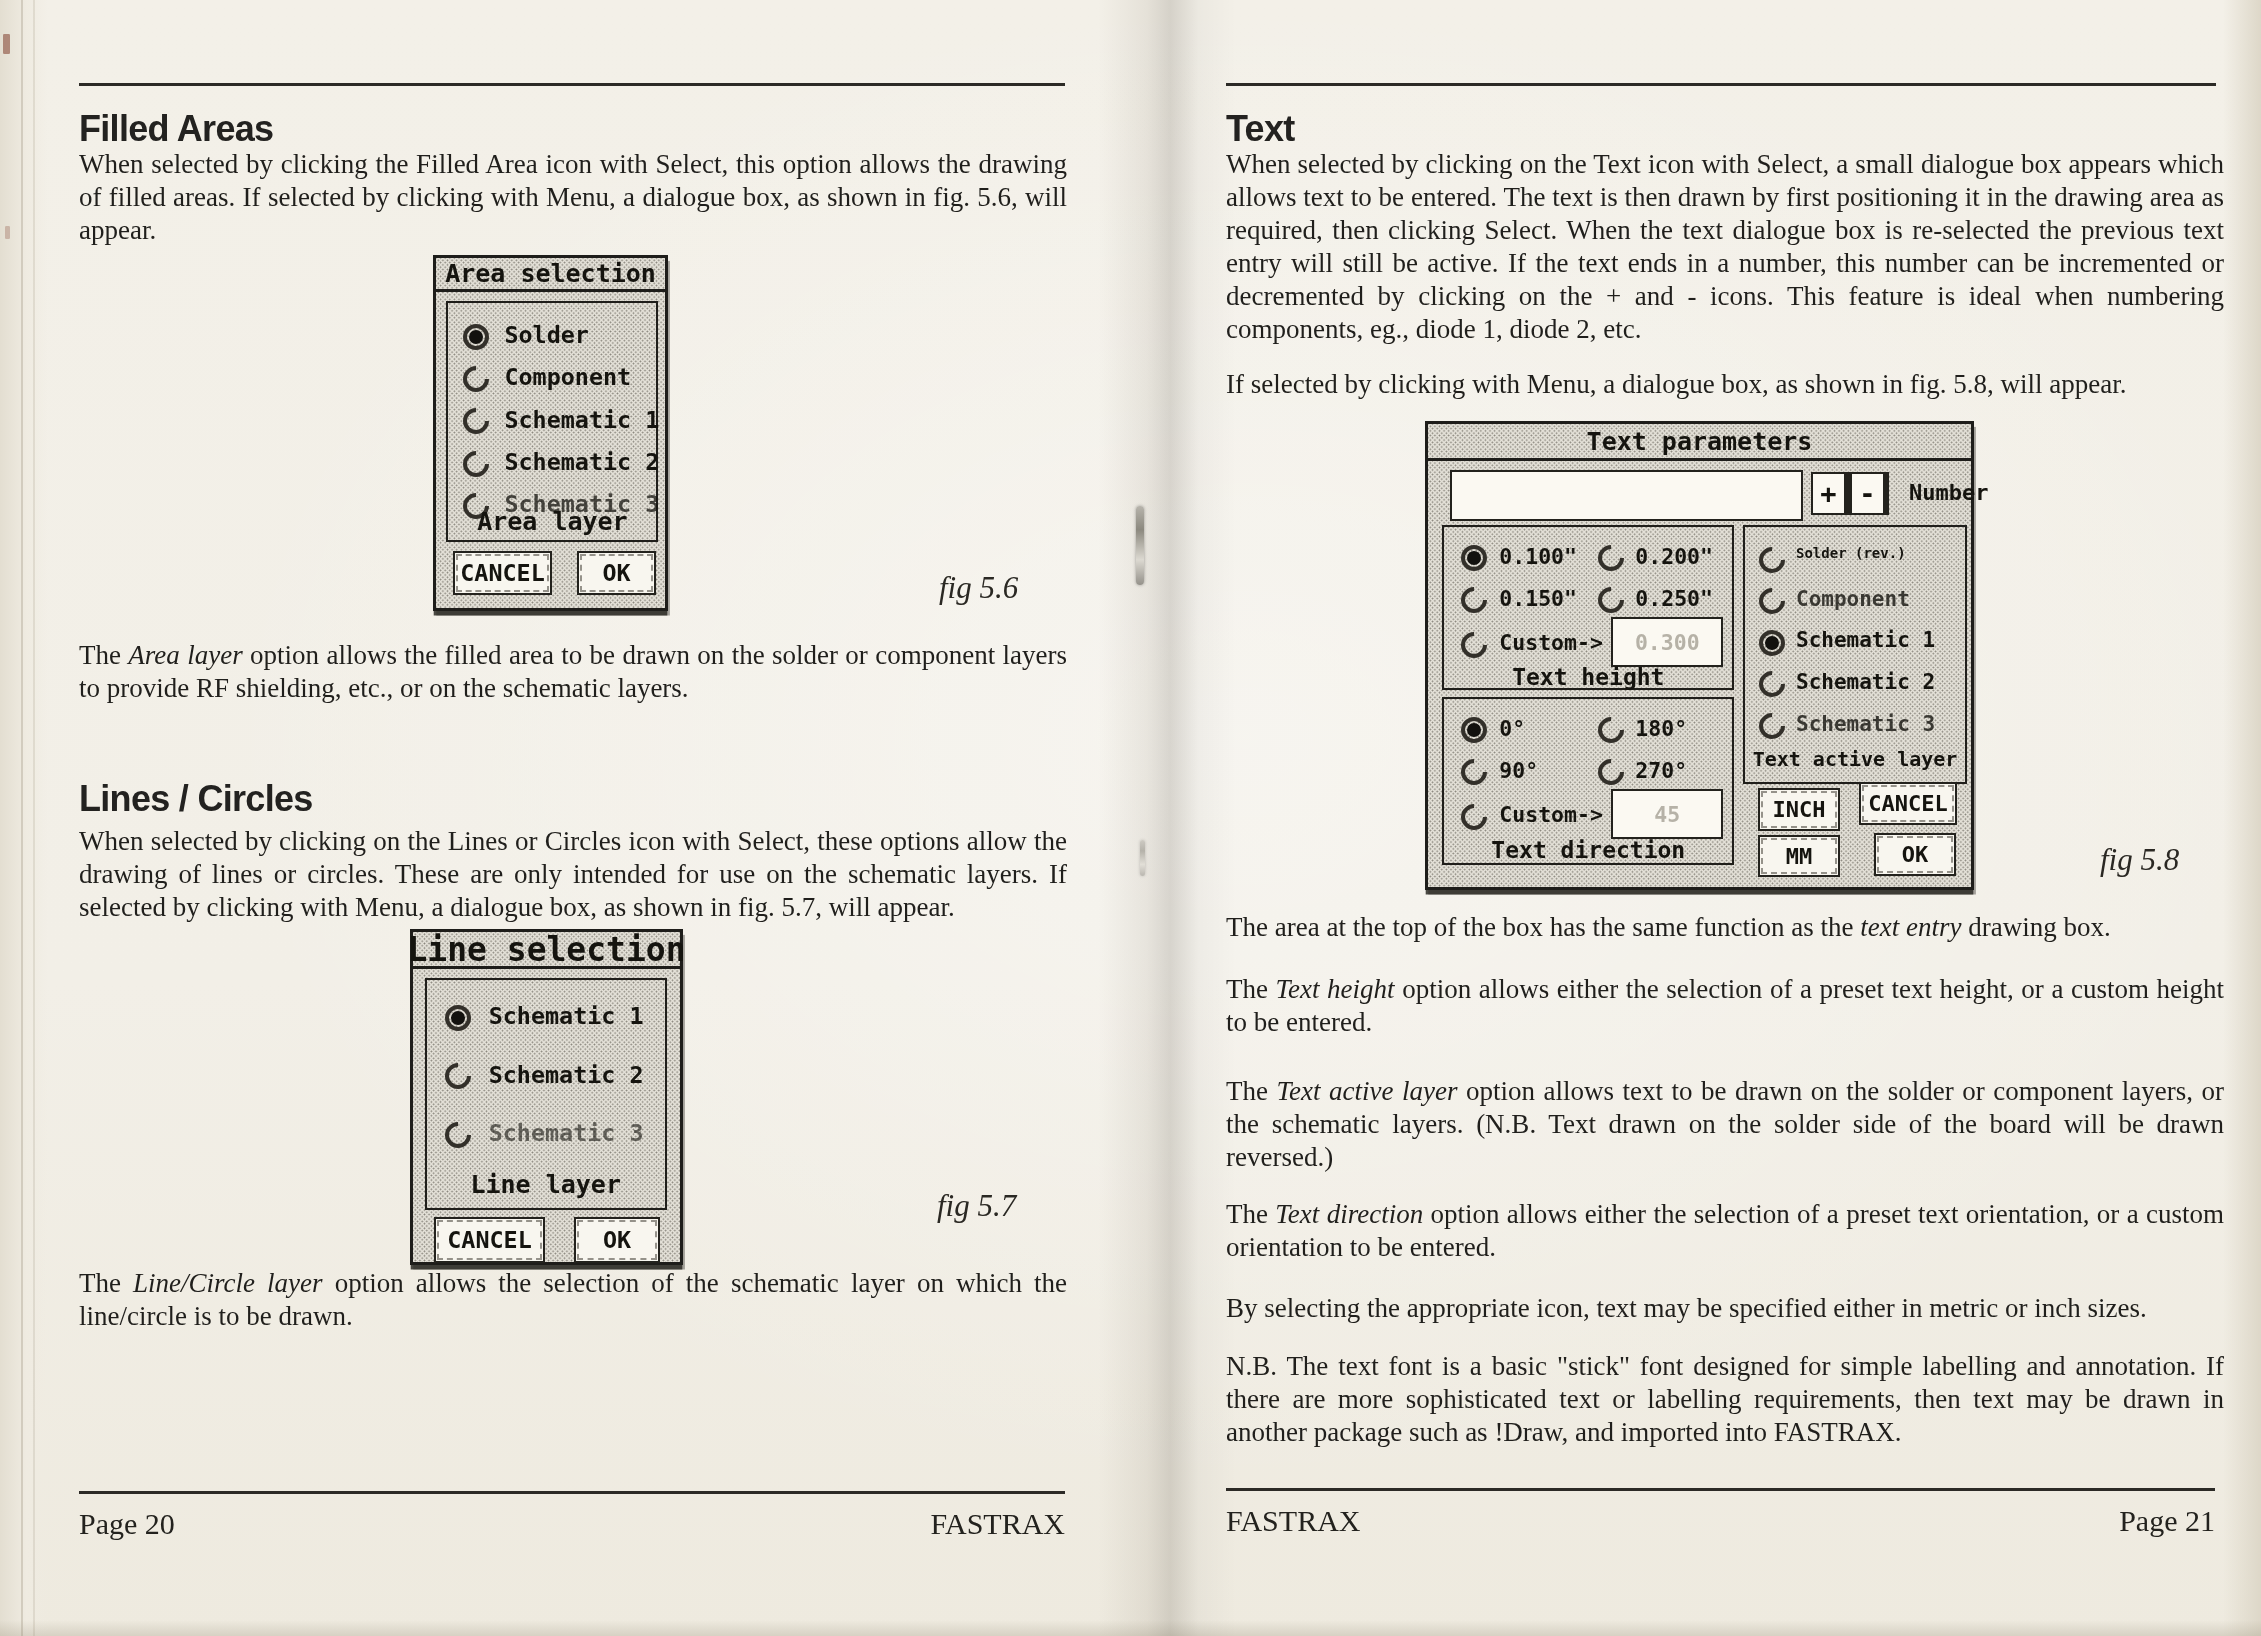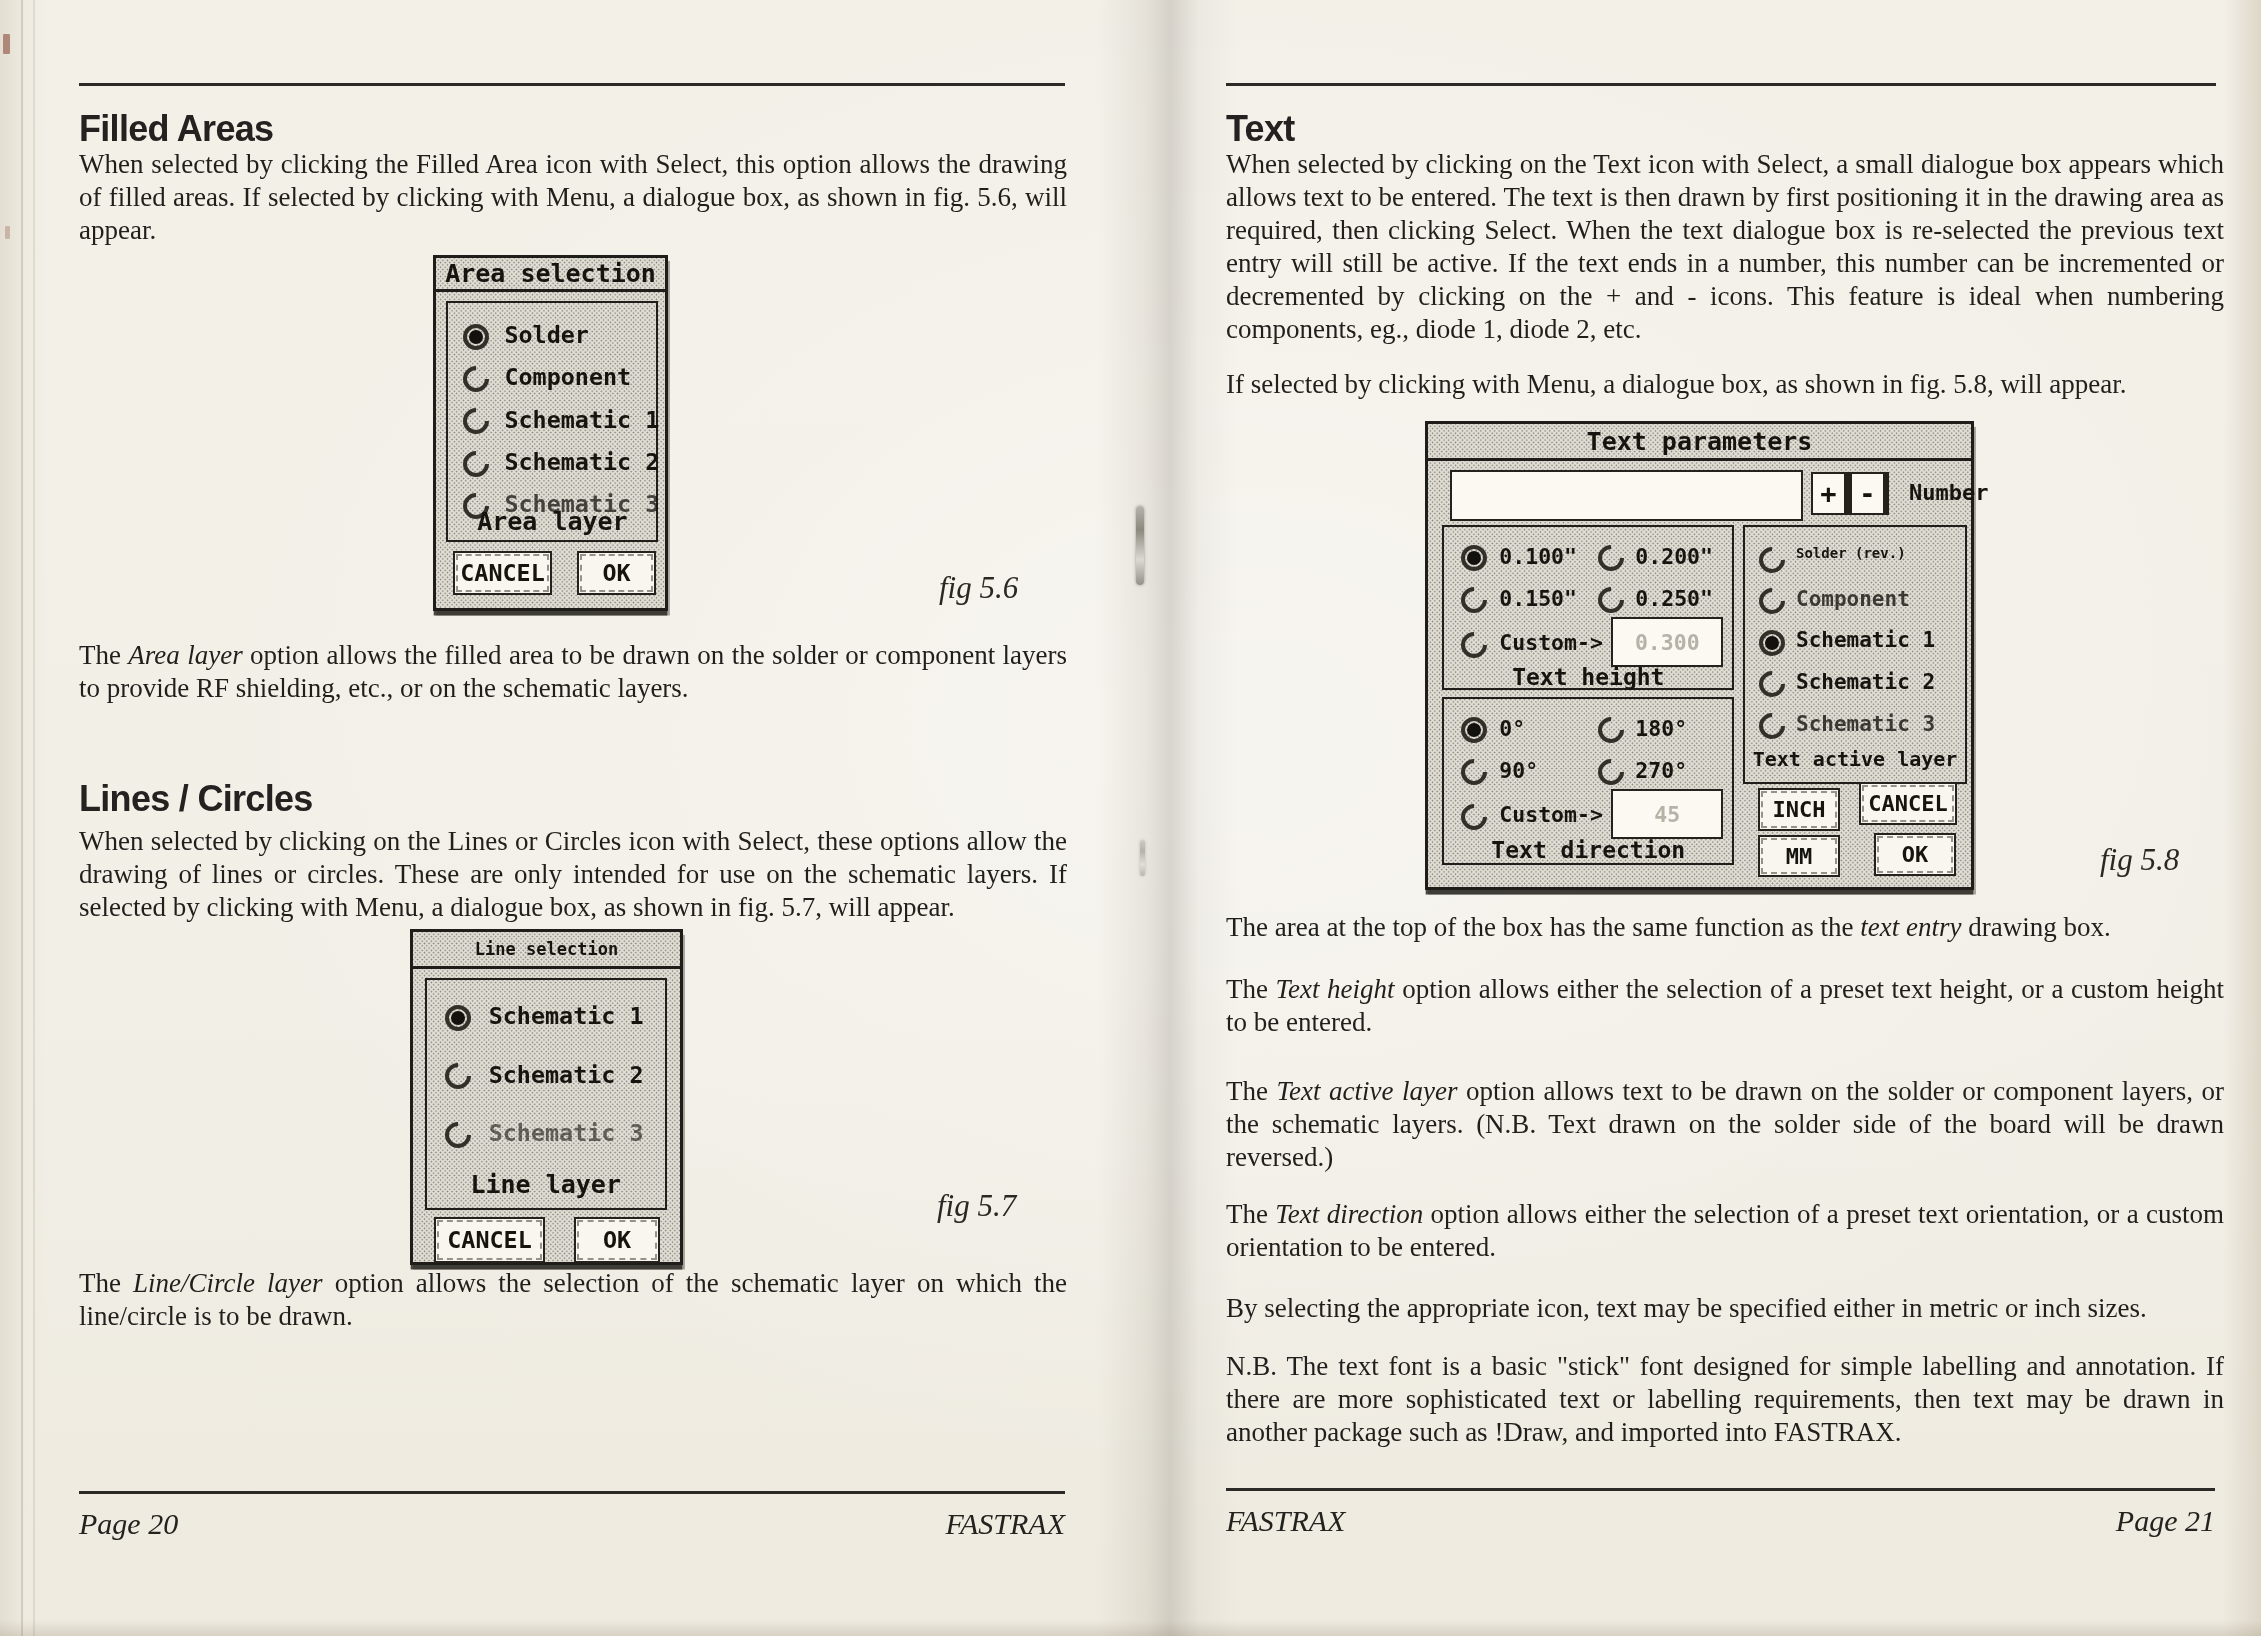--- a/index.html
+++ b/index.html
@@ -23,21 +23,21 @@
     background:linear-gradient(180deg,#b7b4ac,#8c897f 30%,#dcd9d1 68%,#94918a);
     box-shadow:0 0 3.3px rgba(0,0,0,0.35);}
   
   .rule{position:absolute;background:#2c2a26;}
   .h-sans{position:absolute;font-family:"Liberation Sans",sans-serif;font-weight:700;
     font-size:36px;color:#232220;letter-spacing:-0.7px;white-space:nowrap;}
   .body-par{position:absolute;font-size:27px;line-height:33px;color:#201f1c;
     text-align:justify;}
   .fig-label{position:absolute;font-style:italic;font-size:31px;color:#2a2823;white-space:nowrap;}
   .footer-row{position:absolute;display:flex;justify-content:space-between;
-    font-style:italic;font-size:30px;color:#23221e;}
+    font-size:30px;color:#23221e;}
   .it{font-style:italic;}
   
   .dither{background-color:#e5e2d9;
     background-image:radial-gradient(#87837a 0.7px,transparent 1.1px),
                      radial-gradient(#87837a 0.7px,transparent 1.1px);
     background-size:4.6px 4.6px;background-position:0 0,2.3px 2.3px;}
   .dither-dark{background-color:#a3a096;
     background-image:radial-gradient(#2e2c27 0.9px,transparent 1.2px),
                      radial-gradient(#2e2c27 0.9px,transparent 1.2px);
     background-size:3.9px 3.9px;background-position:0 0,2px 2px;}
@@ -116,21 +116,21 @@
     <div class="body-par" style="left:79px;top:639px;width:988px;">
       <span>The </span><span class="it">Area layer</span><span> option allows the filled area to be drawn on the solder or component layers to provide RF shielding, etc., or on the schematic layers.</span>
     </div>
 
     <div class="h-sans" style="left:79px;top:778px;">Lines / Circles</div>
 
     <div class="body-par" style="left:79px;top:825px;width:988px;">When selected by clicking on the Lines or Circles icon with Select, these options allow the drawing of lines or circles. These are only intended for use on the schematic layers. If selected by clicking with Menu, a dialogue box, as shown in fig. 5.7, will appear.</div>
 
     <div class="dlg dither" style="left:410px;top:929px;width:267px;height:330px;">
       <div class="dlg-title dither" style="height:34px;">
-        <span class="mono" style="font-size:17px;">Line selection</span>
+        <span class="mono" style="font-size:33px;">Line selection</span>
       </div>
       <div class="groupbox" style="left:11.7px;top:46px;width:238px;height:228px;">
         <span class="radio sel" style="left:18px;top:25px;"></span>
         <span class="opt-label mono" style="left:62px;top:22px;font-size:23.4px;">Schematic 1</span>
         <span class="radio" style="left:18px;top:83px;"></span>
         <span class="opt-label mono" style="left:62px;top:81px;font-size:23.4px;">Schematic 2</span>
         <span class="radio" style="left:18px;top:142px;"></span>
         <span class="opt-label mono" style="left:62px;top:139px;font-size:23.4px;opacity:.6;">Schematic 3</span>
         <span class="grp-label mono" style="left:0px;top:190px;width:100%;font-size:25px;">Line layer</span>
       </div>

